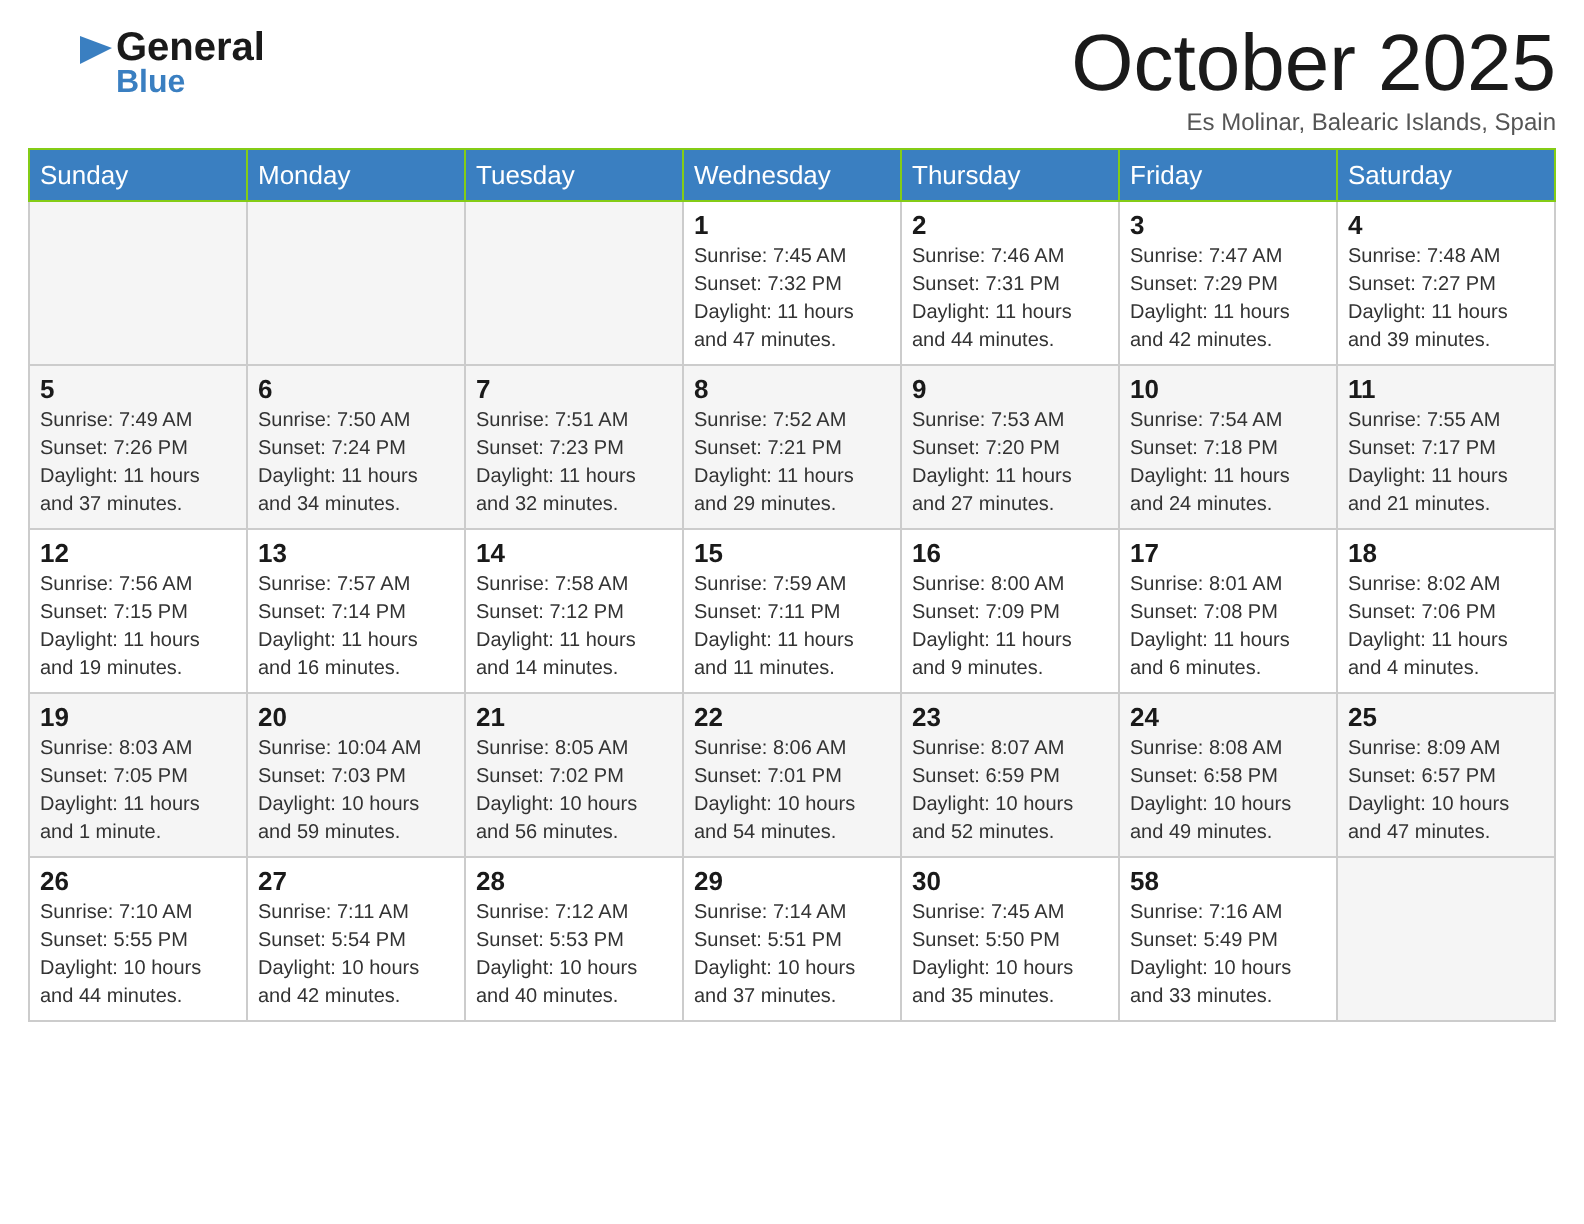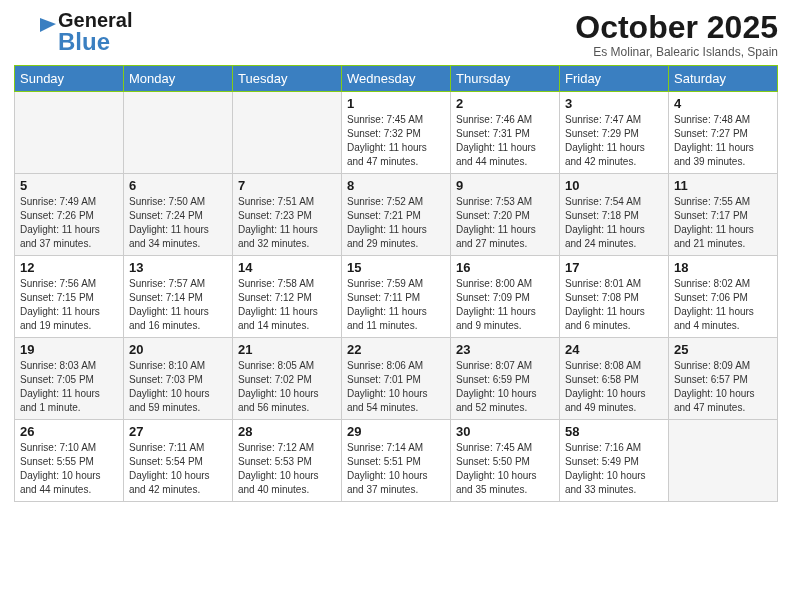--- a/index.html
+++ b/index.html
@@ -17,22 +17,22 @@
     .header {
       display: flex;
       justify-content: space-between;
       align-items: flex-start;
       margin-bottom: 6px;
     }
     .title-area {
       text-align: right;
     }
     .month-title {
-      font-size: 32px;
-      font-weight: bold;
+      font-size: 40px;
+      font-weight: normal;
       color: #1a1a1a;
       line-height: 1.1;
     }
     .location-title {
       font-size: 12px;
       color: #555;
     }
     .calendar {
       width: 100%;
       border-collapse: collapse;
@@ -87,21 +87,21 @@
       display: flex;
       flex-direction: column;
       line-height: 1;
     }
     .logo-general {
       font-size: 20px;
       font-weight: bold;
       color: #1a1a1a;
     }
     .logo-blue {
-      font-size: 24px;
+      font-size: 16px;
       font-weight: bold;
       color: #3a7fc1;
     }
     .zebra-even td:not(.empty) { background: #f5f5f5 !important; }
   </style>
 </head>
 <body>
 
 <div class="container">
   <div class="header">
@@ -272,21 +272,21 @@
         <tr class="zebra-even">
           <td>
             <span class="day-number">19</span>
             <div class="day-info">Sunrise: 8:03 AM
 Sunset: 7:05 PM
 Daylight: 11 hours
 and 1 minute.</div>
           </td>
           <td>
             <span class="day-number">20</span>
-            <div class="day-info">Sunrise: 8:10 AM
+            <div class="day-info">Sunrise: 10:04 AM
 Sunset: 7:03 PM
 Daylight: 10 hours
 and 59 minutes.</div>
           </td>
           <td>
             <span class="day-number">21</span>
             <div class="day-info">Sunrise: 8:05 AM
 Sunset: 7:02 PM
 Daylight: 10 hours
 and 56 minutes.</div>

